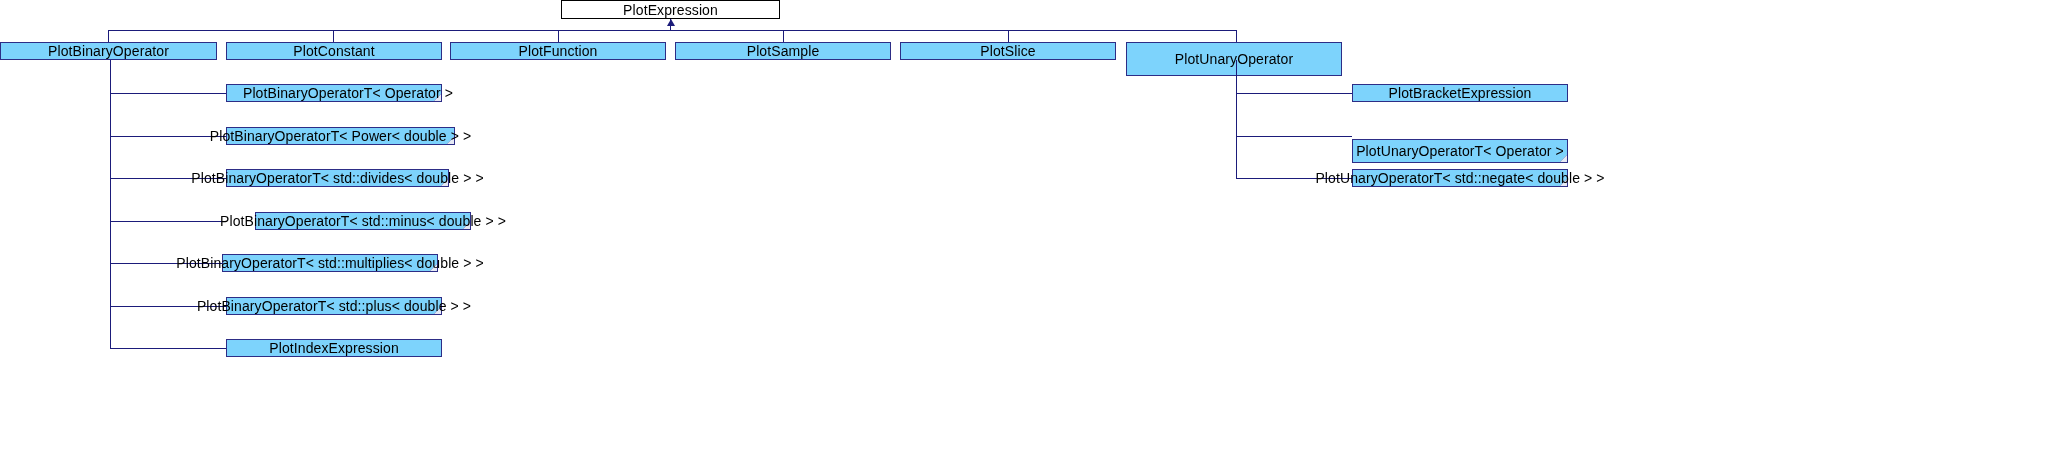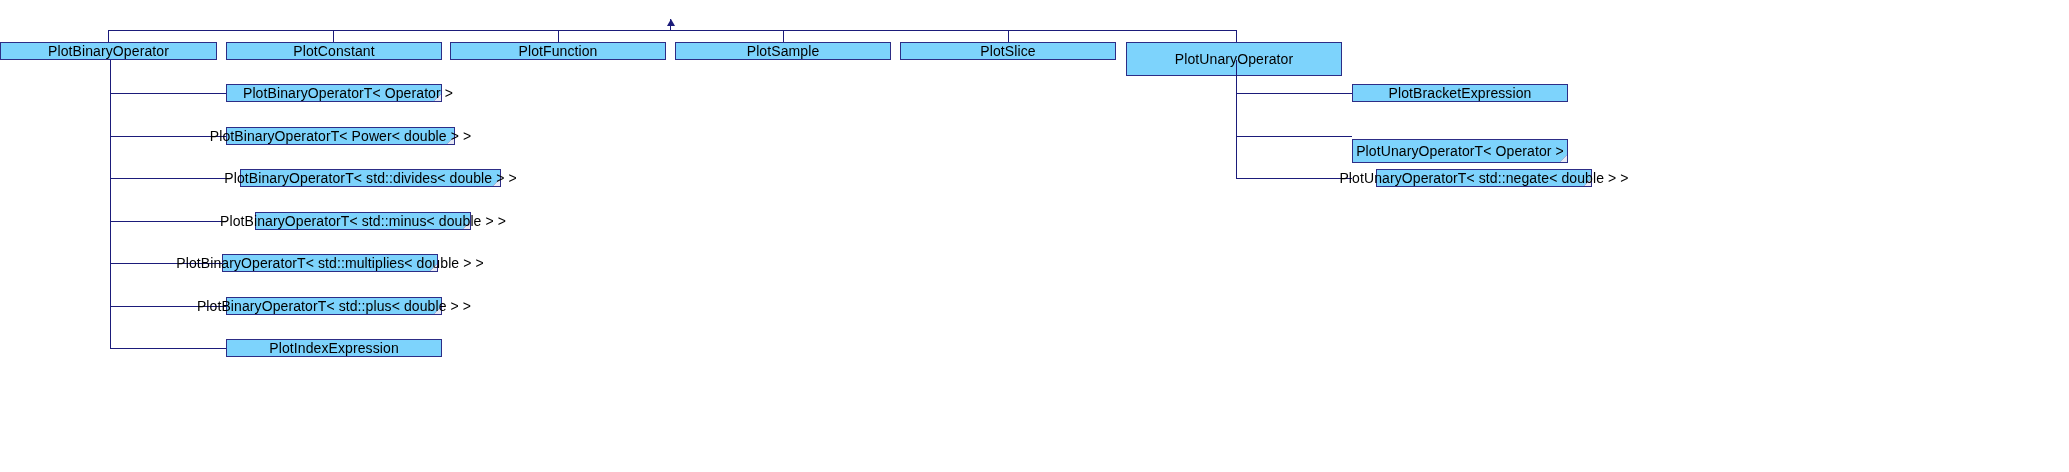--- a/index.html
+++ b/index.html
@@ -86,20 +86,23 @@
     border-left: 4px solid transparent;
     border-right: 4px solid transparent;
     border-bottom: 7px solid #1b1b7a;
   }
 </style>
 </head>
 <body>
 
 <div id="diagram">
 
+  <div class="node root" style="left:561px; top:0px; width:219px; height:19px;">
+    <span class="label">PlotExpression</span>
+  </div>
 
   <div class="edge v" style="left:670px; top:19px; height:11px;"></div>
   <div class="arrow-up" style="left:667px; top:19px;"></div>
 
   <div class="edge h" style="left:108px; top:30px; width:1128px;"></div>
 
   <div class="edge v" style="left:108px; top:30px; height:12px;"></div>
   <div class="edge v" style="left:333px; top:30px; height:12px;"></div>
   <div class="edge v" style="left:558px; top:30px; height:12px;"></div>
   <div class="edge v" style="left:783px; top:30px; height:12px;"></div>
@@ -141,21 +144,21 @@
   <div class="edge h" style="left:110px; top:348px; width:116px;"></div>
 
   <div class="node tmpl" style="left:226px; top:84px; width:216px; height:18px;padding-left:28px;">
     <span class="label">PlotBinaryOperatorT&lt; Operator &gt;</span>
   </div>
 
   <div class="node tmpl" style="left:226px; top:127px; width:229px; height:18px;">
     <span class="label">PlotBinaryOperatorT&lt; Power&lt; double &gt; &gt;</span>
   </div>
 
-  <div class="node tmpl" style="left:240px; top:169px; width:261px; height:18px;">
+  <div class="node tmpl" style="left:226px; top:169px; width:223px; height:18px;">
     <span class="label">PlotBinaryOperatorT&lt; std::divides&lt; double &gt; &gt;</span>
   </div>
 
   <div class="node tmpl" style="left:226px; top:212px; width:216px; height:18px;margin-left:29px;">
     <span class="label">PlotBinaryOperatorT&lt; std::minus&lt; double &gt; &gt;</span>
   </div>
 
   <div class="node tmpl" style="left:222px; top:254px; width:216px; height:18px;">
     <span class="label">PlotBinaryOperatorT&lt; std::multiplies&lt; double &gt; &gt;</span>
   </div>
@@ -175,17 +178,17 @@
   <div class="edge h" style="left:1236px; top:178px; width:116px;"></div>
 
   <div class="node" style="left:1352px; top:84px; width:216px; height:18px;">
     <span class="label">PlotBracketExpression</span>
   </div>
 
   <div class="node tmpl" style="left:1352px; top:139px; width:216px; height:24px;text-align:center;">
     <span class="label">PlotUnaryOperatorT&lt; Operator &gt;</span>
   </div>
 
-  <div class="node tmpl" style="left:1352px; top:169px; width:216px; height:18px;margin-left:24px;">
+  <div class="node tmpl" style="left:1352px; top:169px; width:216px; height:18px;">
     <span class="label">PlotUnaryOperatorT&lt; std::negate&lt; double &gt; &gt;</span>
   </div>
 
 </div>
 
 </body></html>

